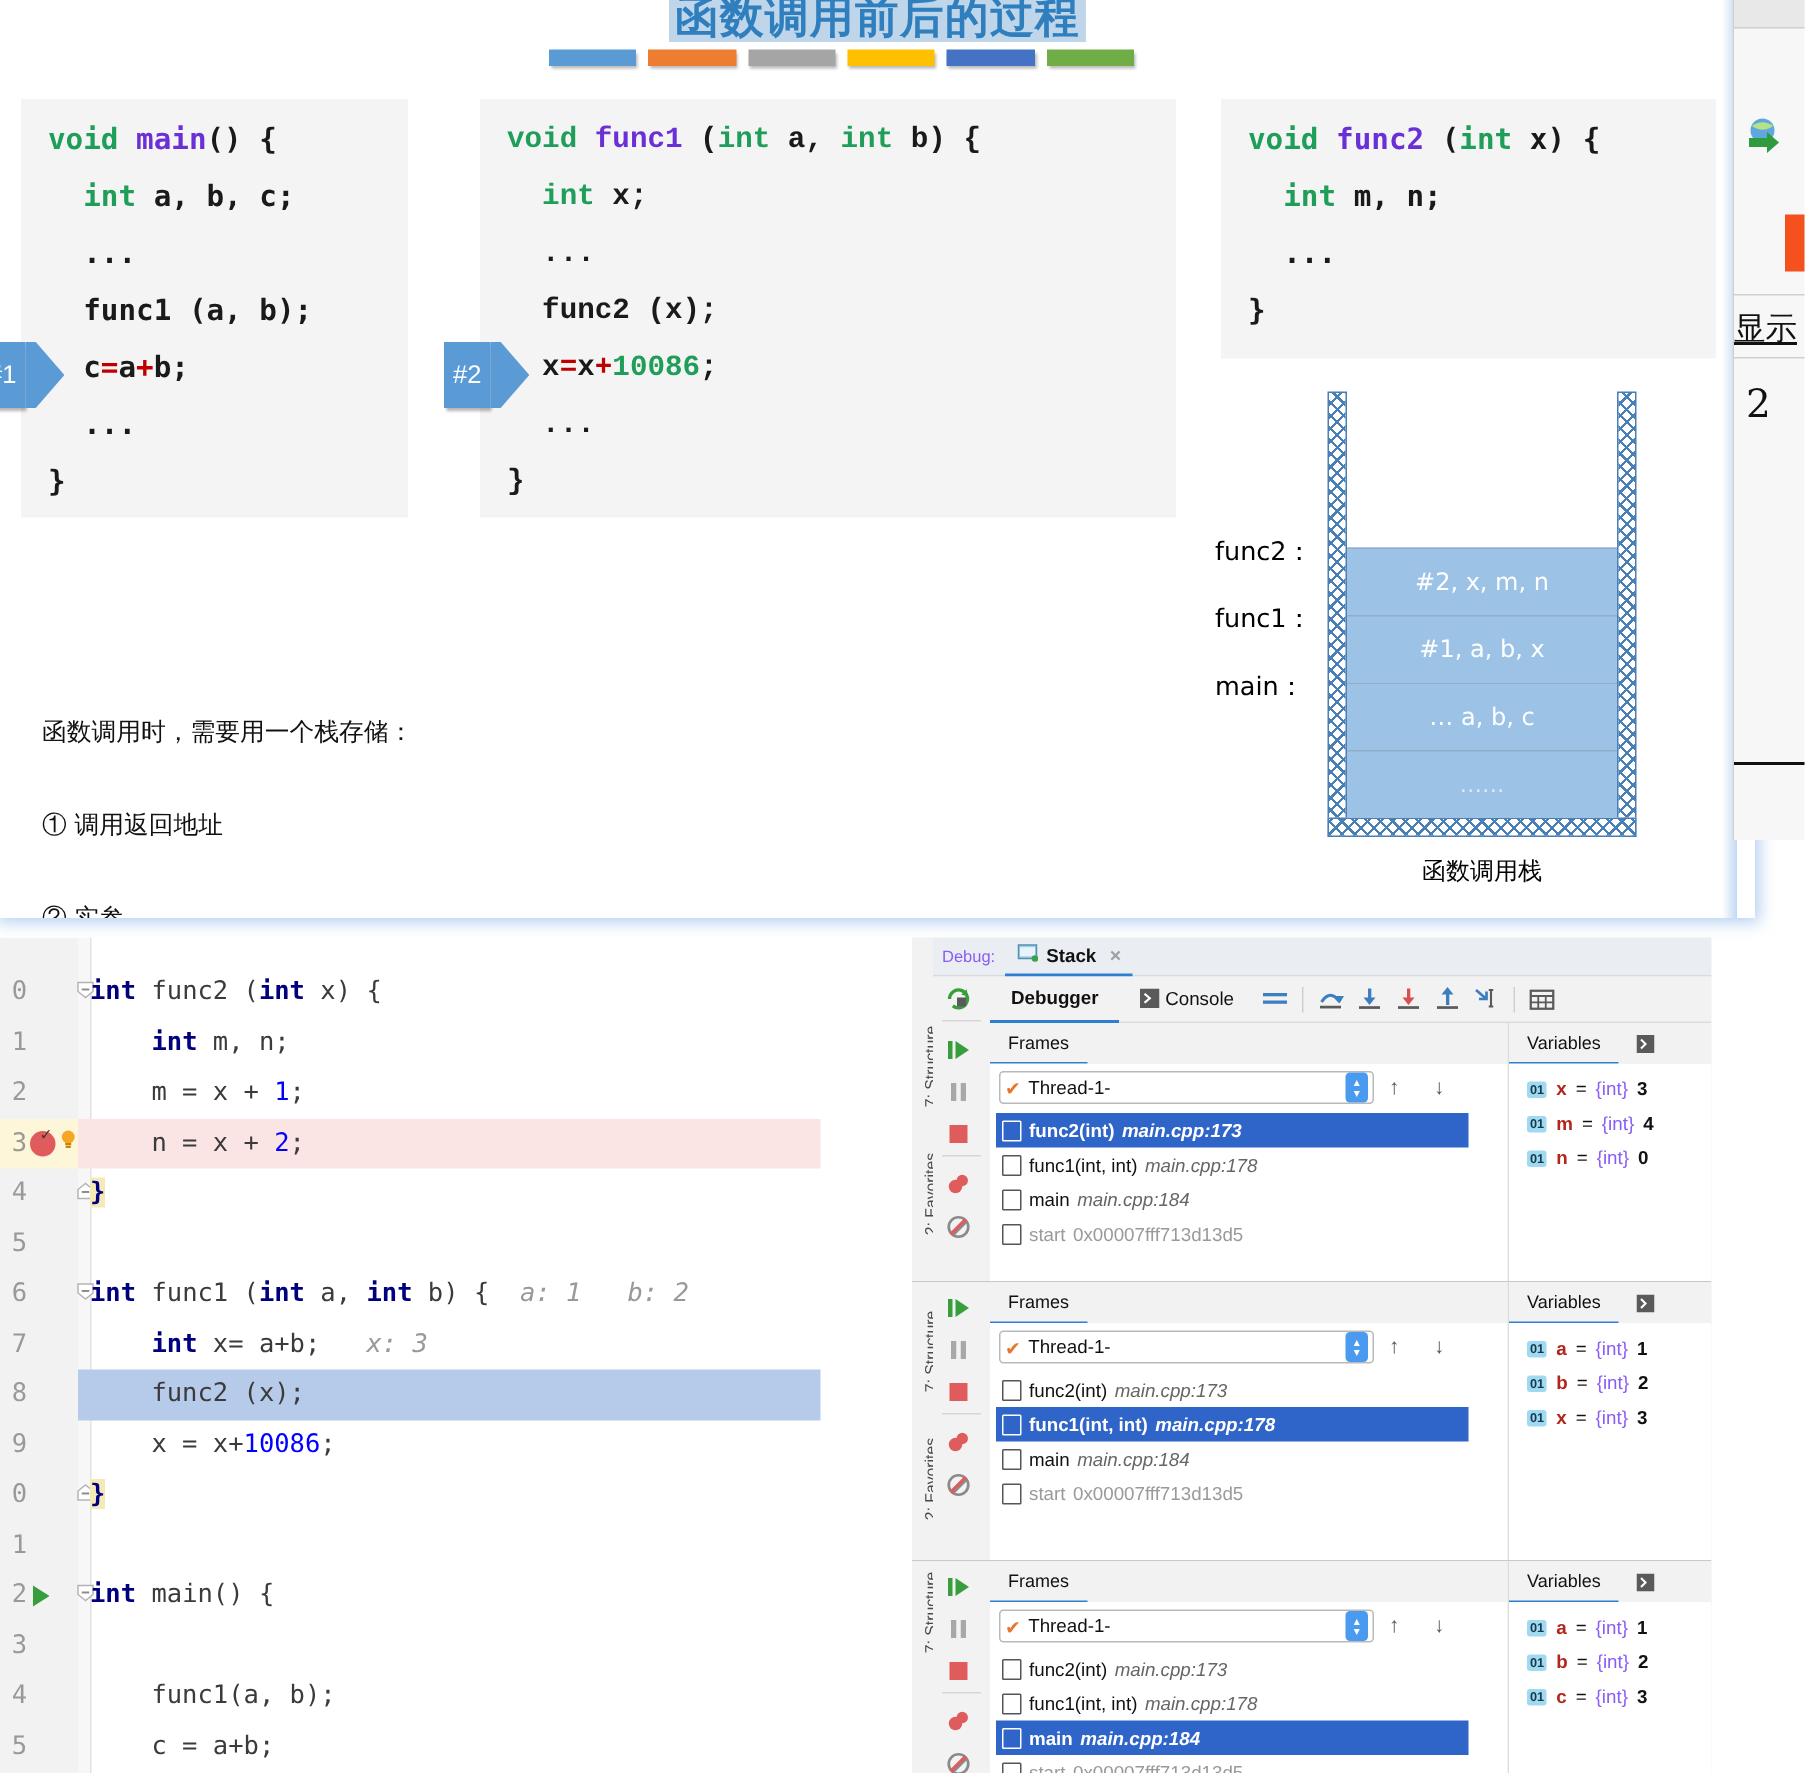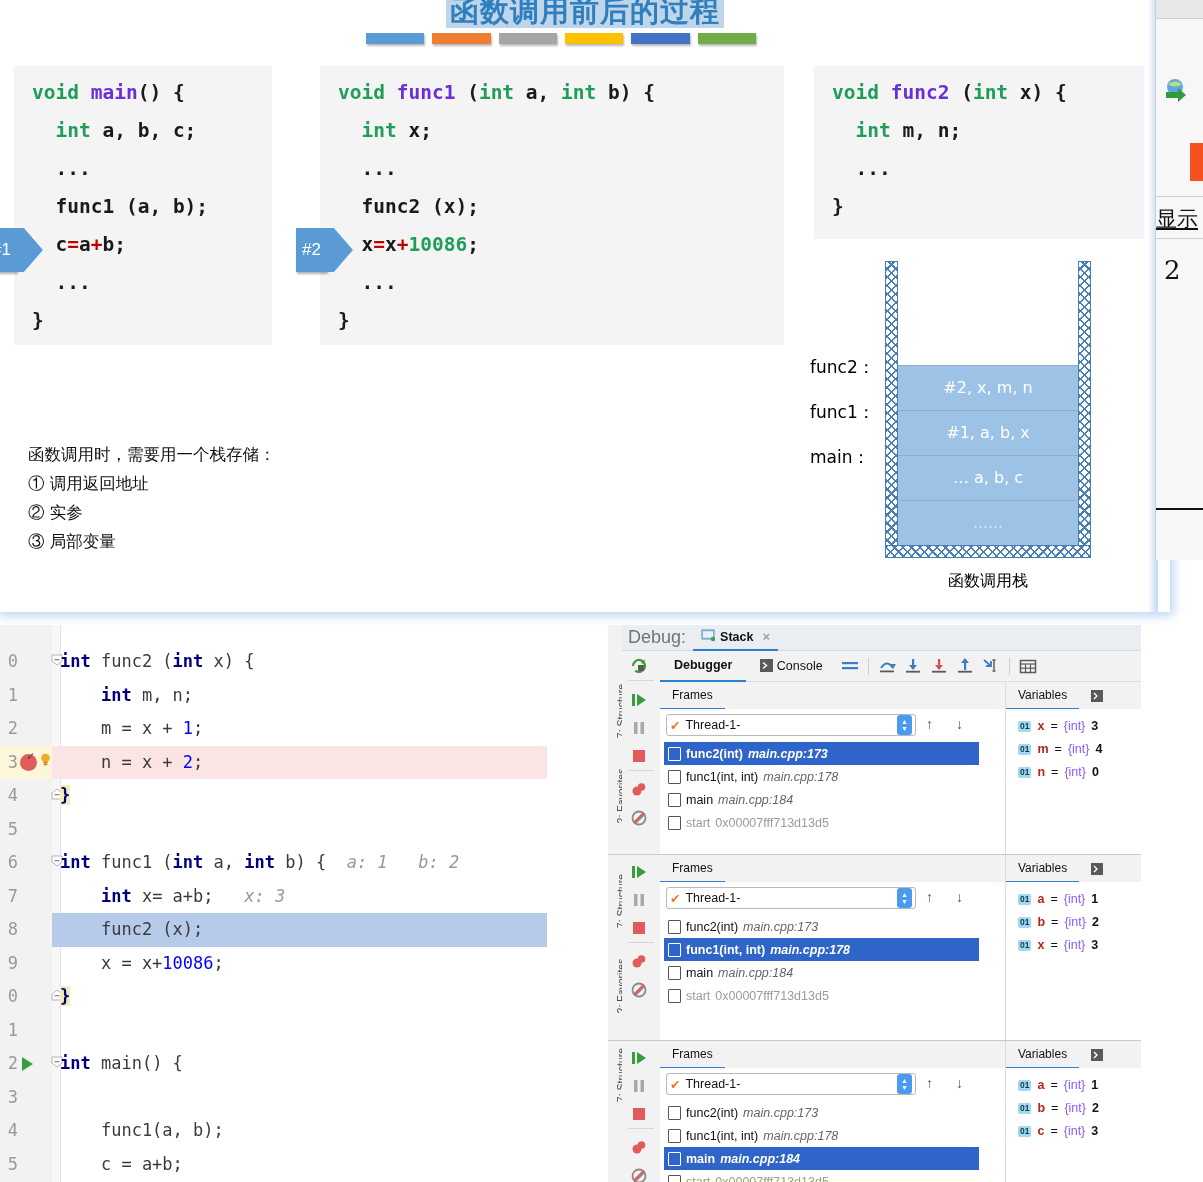--- a/index.html
+++ b/index.html
@@ -38,21 +38,21 @@
     font-size:19.5px;line-height:38px;font-weight:bold;
     color:#1a1a1a;white-space:pre;padding:8px 0 8px 0;
   }
   .codebox .ln{display:block;padding-left:18px;}
   .kw{color:#1f9e5a;}
   .fn{color:#6b2fd6;}
   .op{color:#c00000;}
   .num{color:#1f9e5a;}
 
   #box-main{left:14px;top:66px;width:258px;height:263px;}
-  #box-f1{left:320px;top:66px;width:464px;height:263px;}
+  #box-f1{left:320px;top:66px;width:464px;height:263px;font-family:Liberation Mono, monospace;}
   #box-f2{left:814px;top:66px;width:330px;height:157px;}
 
   
   .arrowtag{position:absolute;height:44px;display:flex;align-items:stretch;}
   .arrowtag .tail{
     background:#5b9bd5;color:#fff;font-size:17px;font-weight:normal;
     display:flex;align-items:center;justify-content:center;
     padding:0 6px;font-family:"Liberation Sans",sans-serif;
     box-shadow:1px 2px 2px rgba(0,0,0,.3);
   }
@@ -69,21 +69,21 @@
   #explain1{
     position:absolute;left:28px;top:383px;width:560px;
     font-family:"DejaVu Serif","Liberation Serif",serif;
     font-size:16.5px;color:#111;white-space:nowrap;
   }
   #explain2{
     position:absolute;left:28px;top:440px;width:560px;
     font-family:"DejaVu Serif","Liberation Serif",serif;
     font-size:16.5px;color:#111;line-height:29px;
   }
-  #explain2 div{white-space:nowrap;}
+  #explain2 div{white-space:nowrap;margin-top:33px;}
 
   
   #stack-wrap{position:absolute;left:810px;top:258px;width:320px;height:355px;}
   #stack-labels{position:absolute;left:0;top:0;width:70px;}
   #stack-labels div{
     position:absolute;left:0;width:70px;text-align:left;
     font-family:"DejaVu Sans","Liberation Sans",sans-serif;
     font-size:17px;color:#000;white-space:nowrap;
   }
   #stack-frame{
@@ -175,21 +175,21 @@
     position:absolute;left:-22px;width:70px;text-align:center;
     transform:rotate(-90deg);transform-origin:center;
     font-size:10.5px;color:#4a4a4a;white-space:nowrap;
   }
 
   .dbg-head{
     position:absolute;left:14px;top:0;height:26px;width:519px;
     background:#eaeef2;border-bottom:1px solid #d6dade;
     display:flex;align-items:center;gap:7px;padding-left:6px;box-sizing:border-box;
   }
-  .dbg-head .lbl{font-size:18px;color:#737373;}
+  .dbg-head .lbl{font-size:11px;color:#8b5cf6;}
   .dbg-tab{
     display:flex;align-items:center;gap:5px;height:25px;padding:0 8px;
     border-bottom:2px solid #2f7fd0;font-size:12.5px;color:#111;font-weight:600;
   }
   .xclose{color:#9aa0a6;font-size:13px;margin-left:4px;}
 
   .sidebtns{position:absolute;left:14px;width:38px;background:#f2f2f2;border-right:1px solid #e0e0e0;}
   .sb{position:absolute;left:8px;width:22px;height:22px;}
   .sb-sep{position:absolute;left:6px;width:26px;height:1px;background:#d6d6d6;}
 

